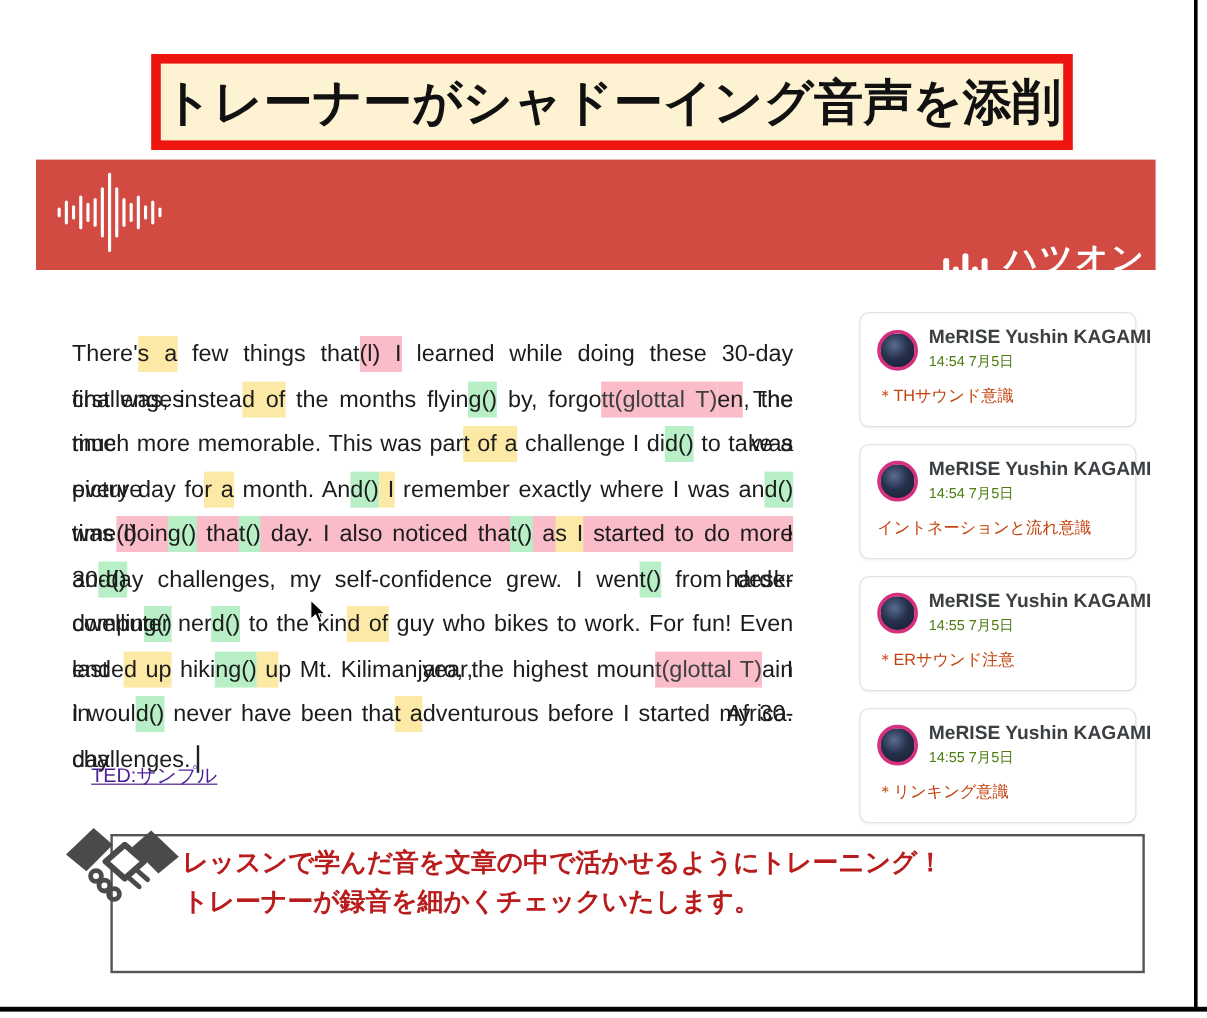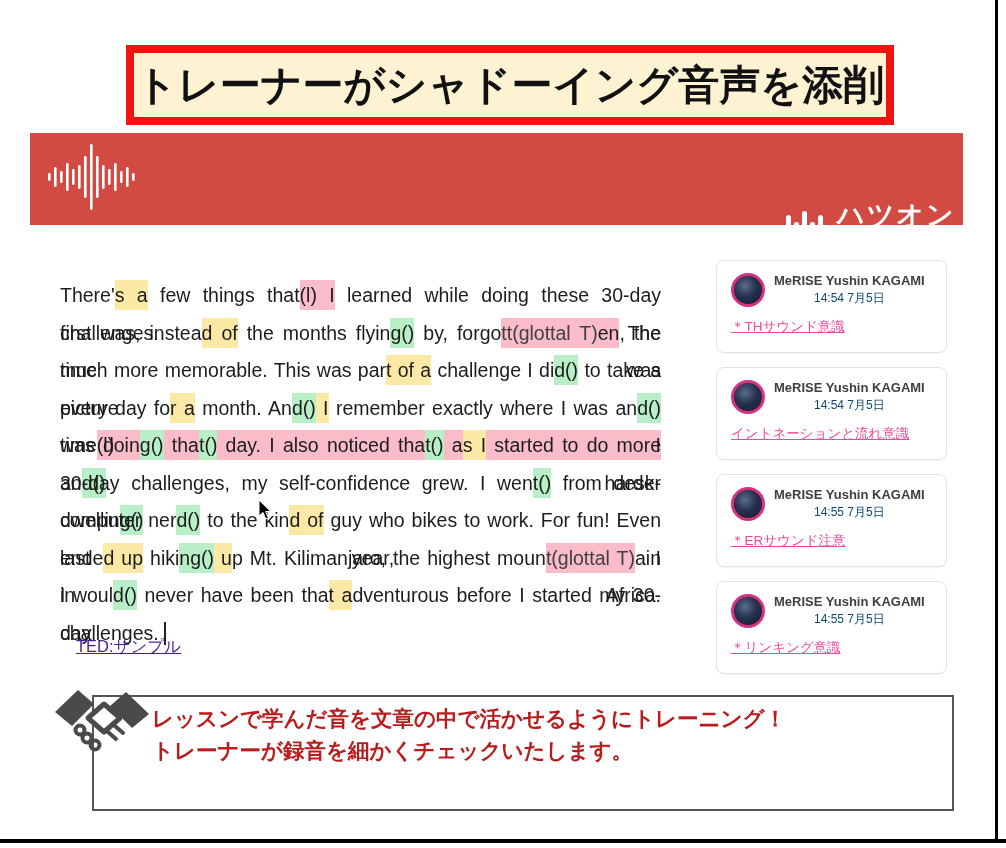--- a/index.html
+++ b/index.html
@@ -59,23 +59,23 @@
     padding:12px 14px 14px 14px;margin-bottom:14px;
     box-shadow:0 1px 2px rgba(0,0,0,0.04);
   }
   .chead{display:flex;align-items:center;}
   .avatar{
     width:34px;height:34px;border-radius:50%;flex:0 0 auto;
     border:3px solid #d6317e;box-sizing:border-box;
     background:radial-gradient(circle at 40% 35%,#5a6c8e 0%,#26314d 45%,#131a2b 100%);
   }
   .cmeta{margin-left:9px;}
-  .cname{font-size:13px;font-weight:bold;color:#3c4043;white-space:nowrap;}
-  .ctime{font-size:12px;color:#0c4a6e;margin-top:2px;text-align:center;}
-  .cbody{font-size:13.5px;color:#ec4899;margin-top:10px;line-height:1.55;text-decoration:underline;}
+  .cname{font-size:16px;font-weight:bold;color:#3c4043;white-space:nowrap;}
+  .ctime{font-size:12px;color:#4d7c0f;margin-top:2px;}
+  .cbody{font-size:13.5px;color:#c2410c;margin-top:10px;line-height:1.55;}
 
   
   .footer-box{
     position:absolute;left:92px;top:695px;width:858px;height:112px;
     border:2px solid #555;background:#fff;
   }
   .footer-text{
     position:absolute;left:152px;top:703px;width:780px;
     font-size:21.5px;font-weight:bold;color:#b91c1c;line-height:1.5;
   }

